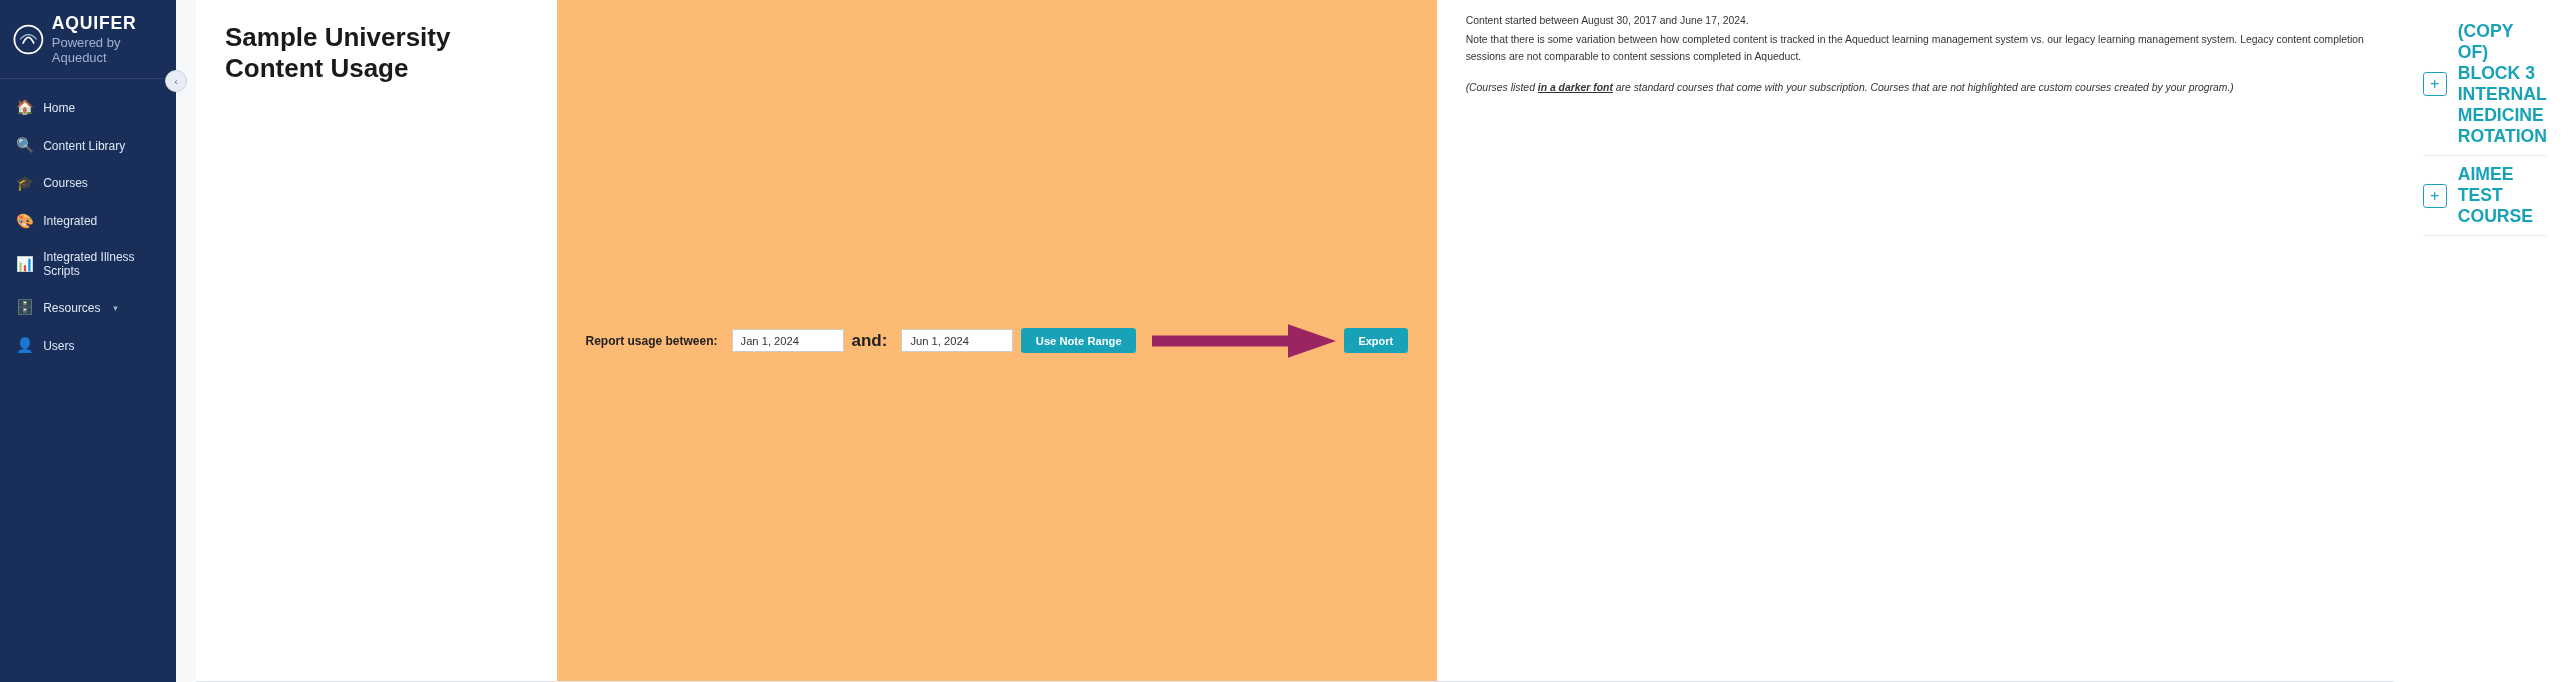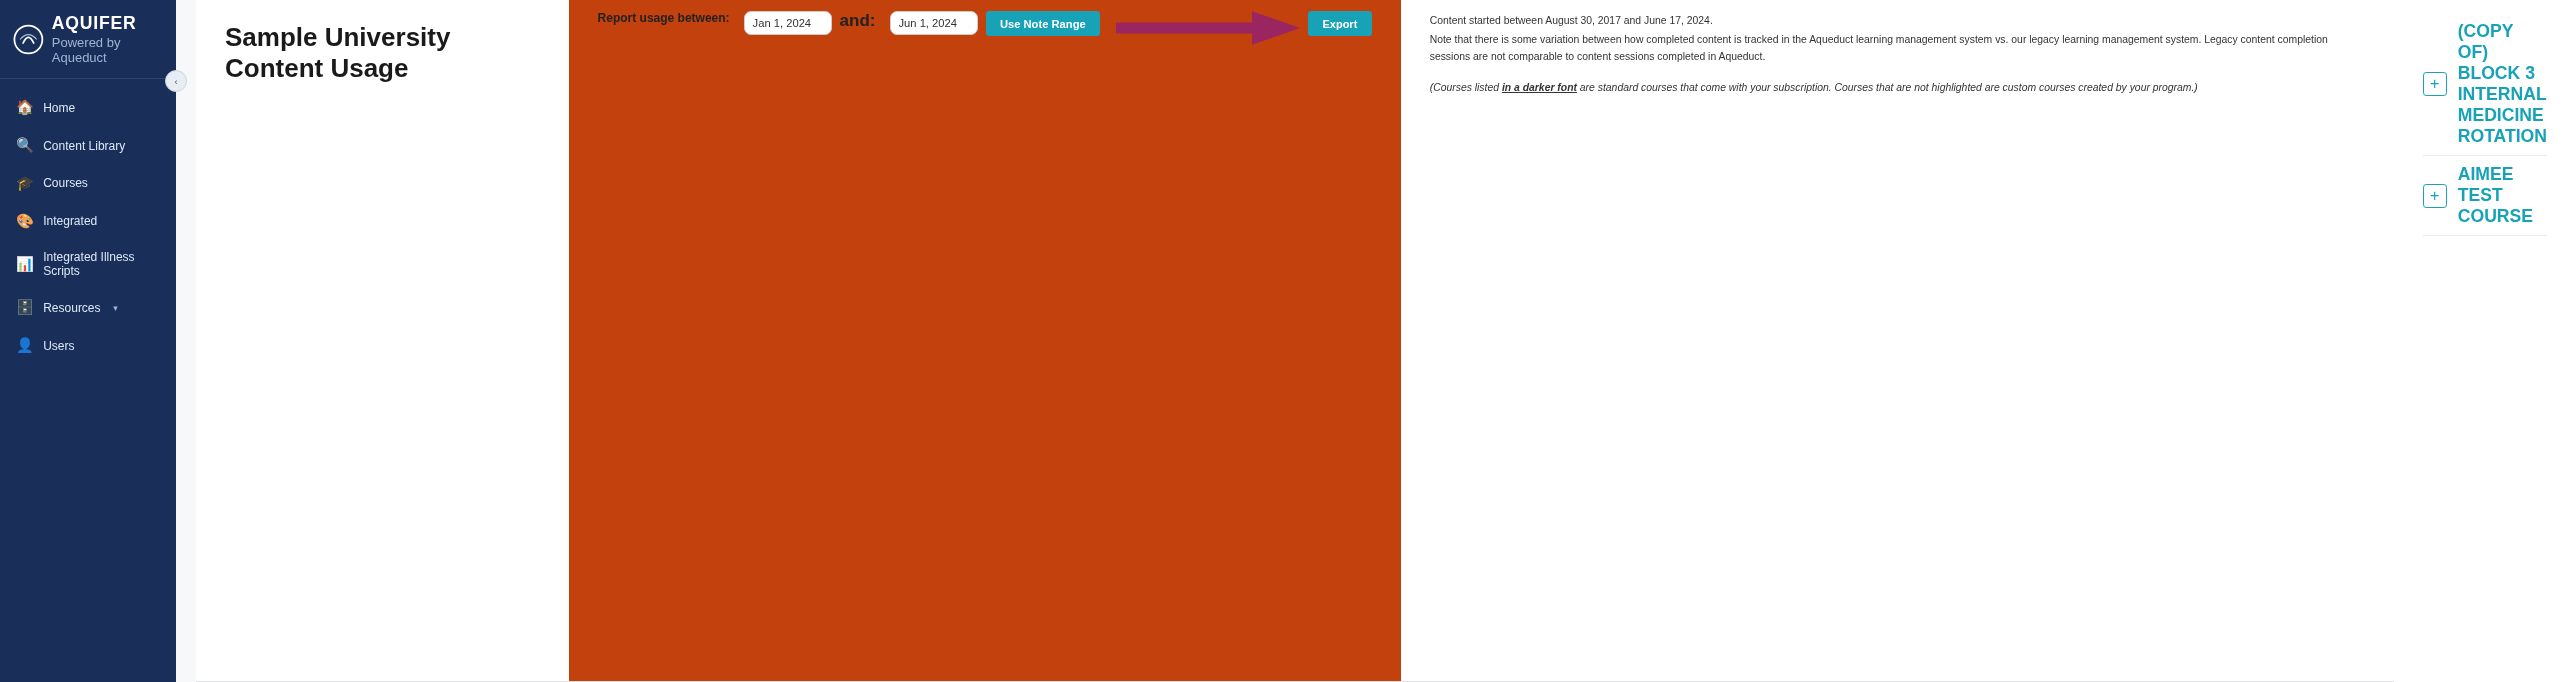--- a/index.html
+++ b/index.html
@@ -122,43 +122,43 @@
 
     .main-title {
       font-size: 26px;
       font-weight: 800;
       color: #1a1a1a;
       margin-bottom: 0;
     }
 
     
     .filter-bar {
-      background: #c2410c;
+      background: #fdba74;
       padding: 11.2px 29px;
       display: flex;
-      align-items: flex-start;
+      align-items: center;
       gap: 8px;
       border-bottom: 0.8px solid #e0e4ea;
       position: relative;
     }
 
     .filter-label {
       font-size: 12px;
       font-weight: 600;
       color: #222;
       white-space: nowrap;
     }
 
     .date-input {
       border: 0.8px solid #ccc;
-      border-radius: 7px;
+      border-radius: 1px;
       padding: 4.8px 8px;
       font-size: 11.2px;
       color: #333;
-      width: 88px;
+      width: 112px;
       margin-left: 6px;
     }
 
     .filter-and {
       font-size: 17px;
       font-weight: 600;
       color: #222;
     }
 
     .use-date-btn {

